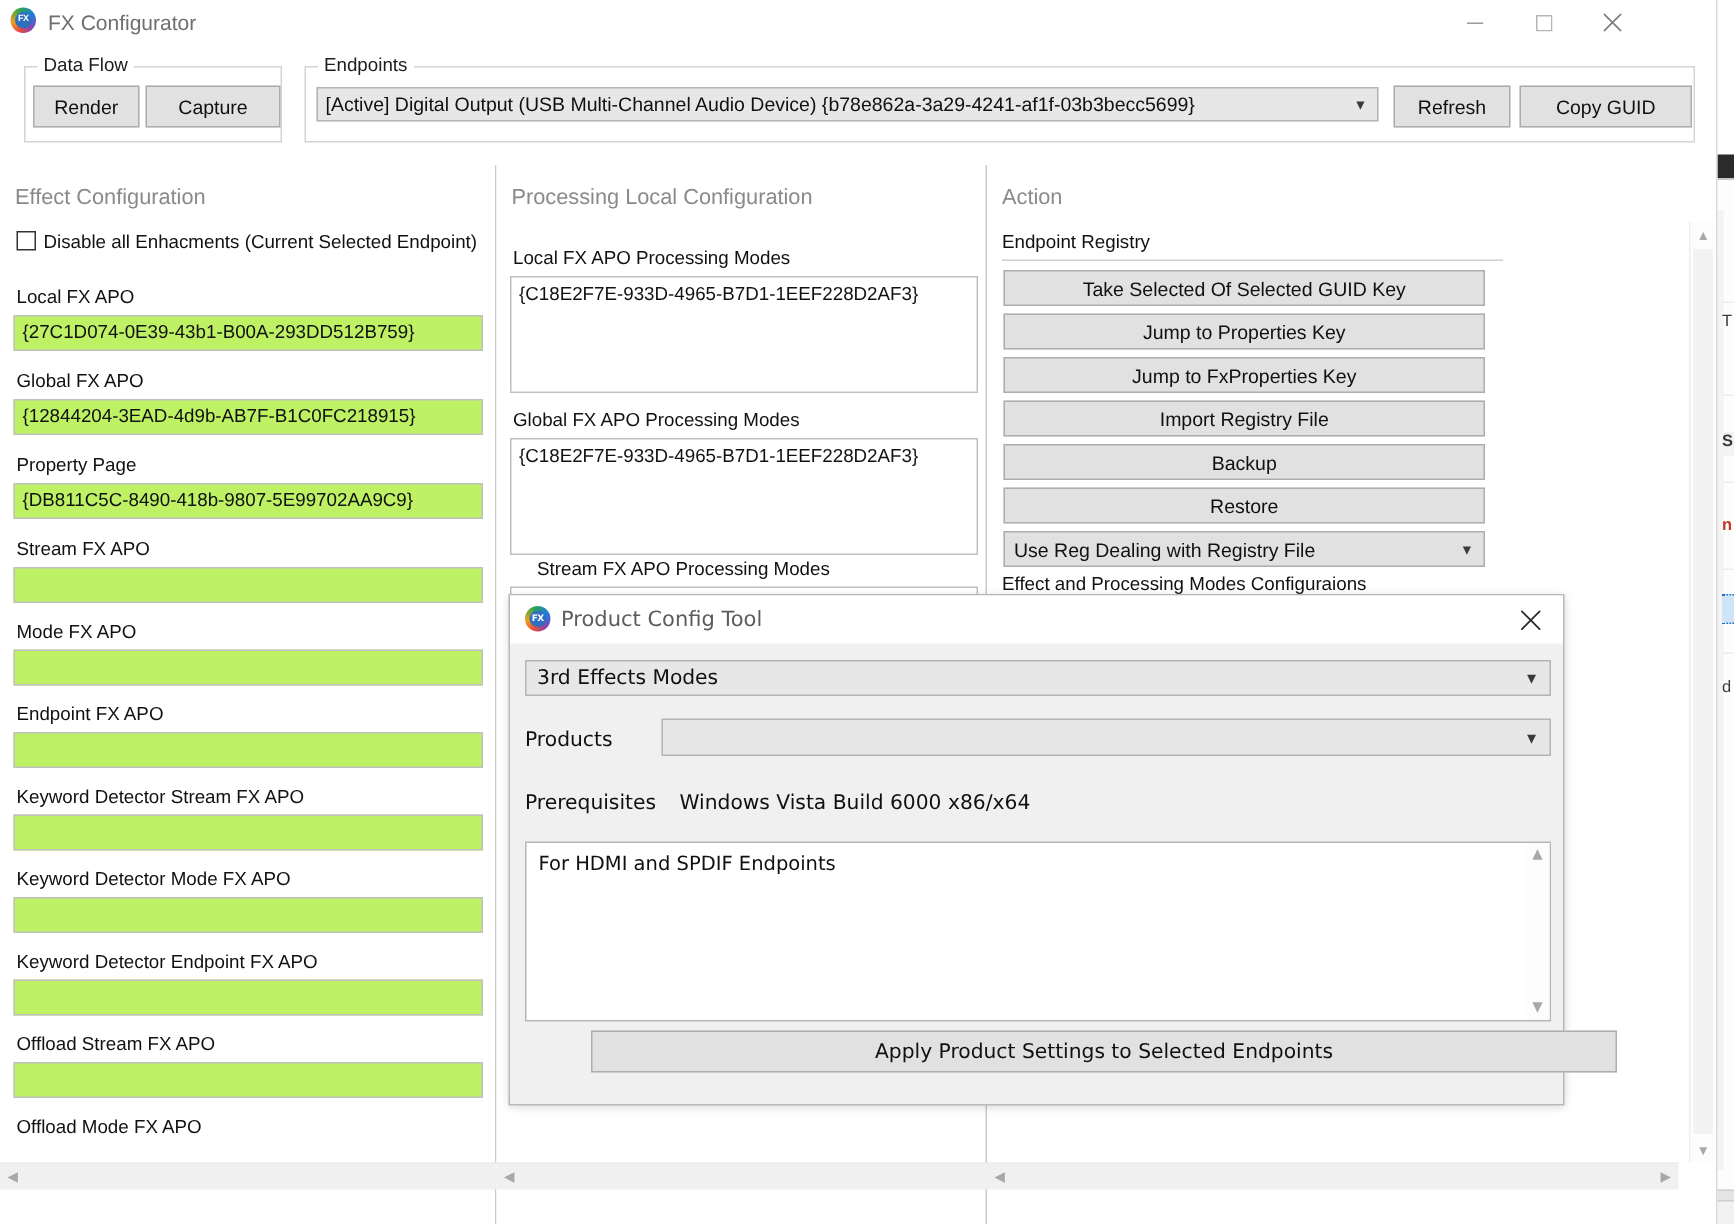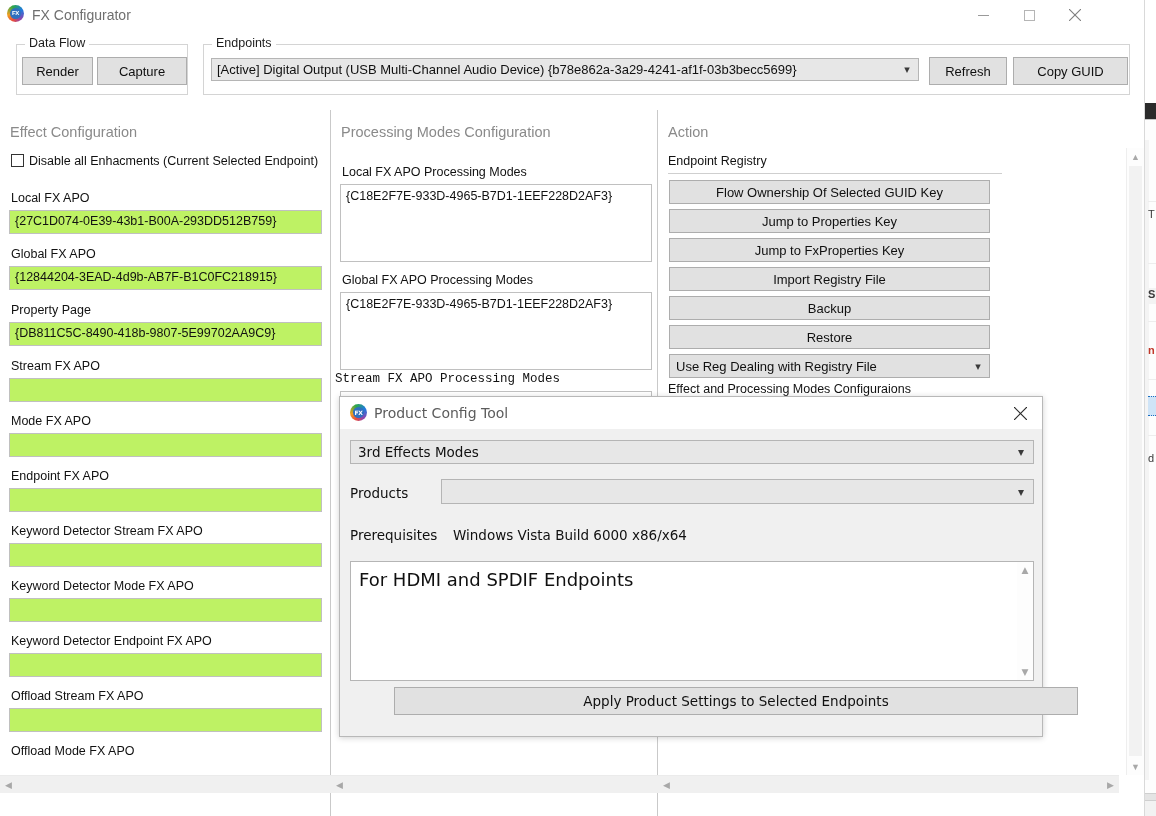--- a/index.html
+++ b/index.html
@@ -120,21 +120,21 @@
     line-height:11px;text-align:center;font-weight:bold;letter-spacing:-0.3px;}
   #dlg-title{position:absolute;left:34px;top:6px;font-size:14px;color:#5c5c5c;line-height:20px;}
   #dlg-close{position:absolute;right:8px;top:4px;width:28px;height:24px;display:flex;align-items:center;
              justify-content:center;color:#333;font-size:15px;}
   .dcombo{position:absolute;background:#e7e7e7;border:1px solid #b5b5b5;box-sizing:border-box;
           font-size:13.5px;color:#101010;display:flex;align-items:center;padding-left:7px;}
   .dcombo .arrow{margin-left:auto;width:24px;text-align:center;font-size:12px;color:#3a3a3a;}
   .dlabel{position:absolute;font-size:13.5px;color:#101010;white-space:nowrap;}
   #dlg-textarea{position:absolute;left:10px;top:164px;width:684px;height:120px;background:#fff;
     border:1px solid #b5b5b5;box-sizing:border-box;}
-  #dlg-textarea .ta-text{position:absolute;left:8px;top:7px;font-size:18px;color:#101010;}
+  #dlg-textarea .ta-text{position:absolute;left:8px;top:7px;font-size:13px;color:#101010;}
   #dlg-ta-scroll{position:absolute;right:0;top:0;width:16px;height:118px;background:#fdfdfd;}
   #dlg-ta-scroll .sarrow{position:absolute;left:0;width:16px;height:16px;color:#a8a8a8;font-size:9px;
                          display:flex;align-items:center;justify-content:center;}
   #dlg-apply{position:absolute;left:10px;top:290px;width:684px;height:28px;background:#e1e1e1;
     border:1px solid #adadad;box-sizing:border-box;display:flex;align-items:center;justify-content:center;
     font-size:13.5px;color:#101010;margin-left:44px;}
 </style>
 </head>
 <body>
 
@@ -256,43 +256,43 @@
     <div class="textbox" style="left:9px;top:598px;width:313px;height:24px;"></div>
 
     <div class="fieldlabel" style="left:11px;top:634px;">Offload Mode FX APO</div>
 
     <div class="hscroll" style="left:0;top:665px;width:331px;">
       <div class="sarrow" style="left:0;">◀</div>
     </div>
   </div>
 
   <div class="panel" id="panel-mid">
-    <div class="panel-header">Processing Modes Configuration</div>
+    <div class="panel-header">Processing Local Configuration</div>
 
     <div class="fieldlabel" style="left:11px;top:55px;">Local FX APO Processing Modes</div>
     <div class="listbox" style="left:9px;top:74px;width:312px;height:78px;">{C18E2F7E-933D-4965-B7D1-1EEF228D2AF3}</div>
 
     <div class="fieldlabel" style="left:11px;top:163px;">Global FX APO Processing Modes</div>
     <div class="listbox" style="left:9px;top:182px;width:312px;height:78px;">{C18E2F7E-933D-4965-B7D1-1EEF228D2AF3}</div>
 
-    <div class="fieldlabel" style="left:4px;top:262px;font-family:Liberation Mono, monospace;">Stream FX APO Processing Modes</div>
+    <div class="fieldlabel" style="left:27px;top:262px;">Stream FX APO Processing Modes</div>
     <div class="listbox" style="left:9px;top:281px;width:312px;height:78px;"></div>
 
     <div class="hscroll" style="left:0;top:665px;width:327px;">
       <div class="sarrow" style="left:0;">◀</div>
     </div>
   </div>
 
   <div class="panel" id="panel-right">
     <div class="panel-header">Action</div>
 
     <div class="sectlabel" style="left:10px;top:44px;">Endpoint Registry</div>
     <div class="sectrule" style="left:10px;top:63px;width:334px;"></div>
 
-    <div class="actbtn" style="left:11px;top:70px;">Flow Ownership Of Selected GUID Key</div>
+    <div class="actbtn" style="left:11px;top:70px;">Take Selected Of Selected GUID Key</div>
     <div class="actbtn" style="left:11px;top:99px;">Jump to Properties Key</div>
     <div class="actbtn" style="left:11px;top:128px;">Jump to FxProperties Key</div>
     <div class="actbtn" style="left:11px;top:157px;">Import Registry File</div>
     <div class="actbtn" style="left:11px;top:186px;">Backup</div>
     <div class="actbtn" style="left:11px;top:215px;">Restore</div>
 
     <div class="actcombo" style="left:11px;top:244px;">
       <span>Use Reg Dealing with Registry File</span>
       <span class="arrow">▾</span>
     </div>

